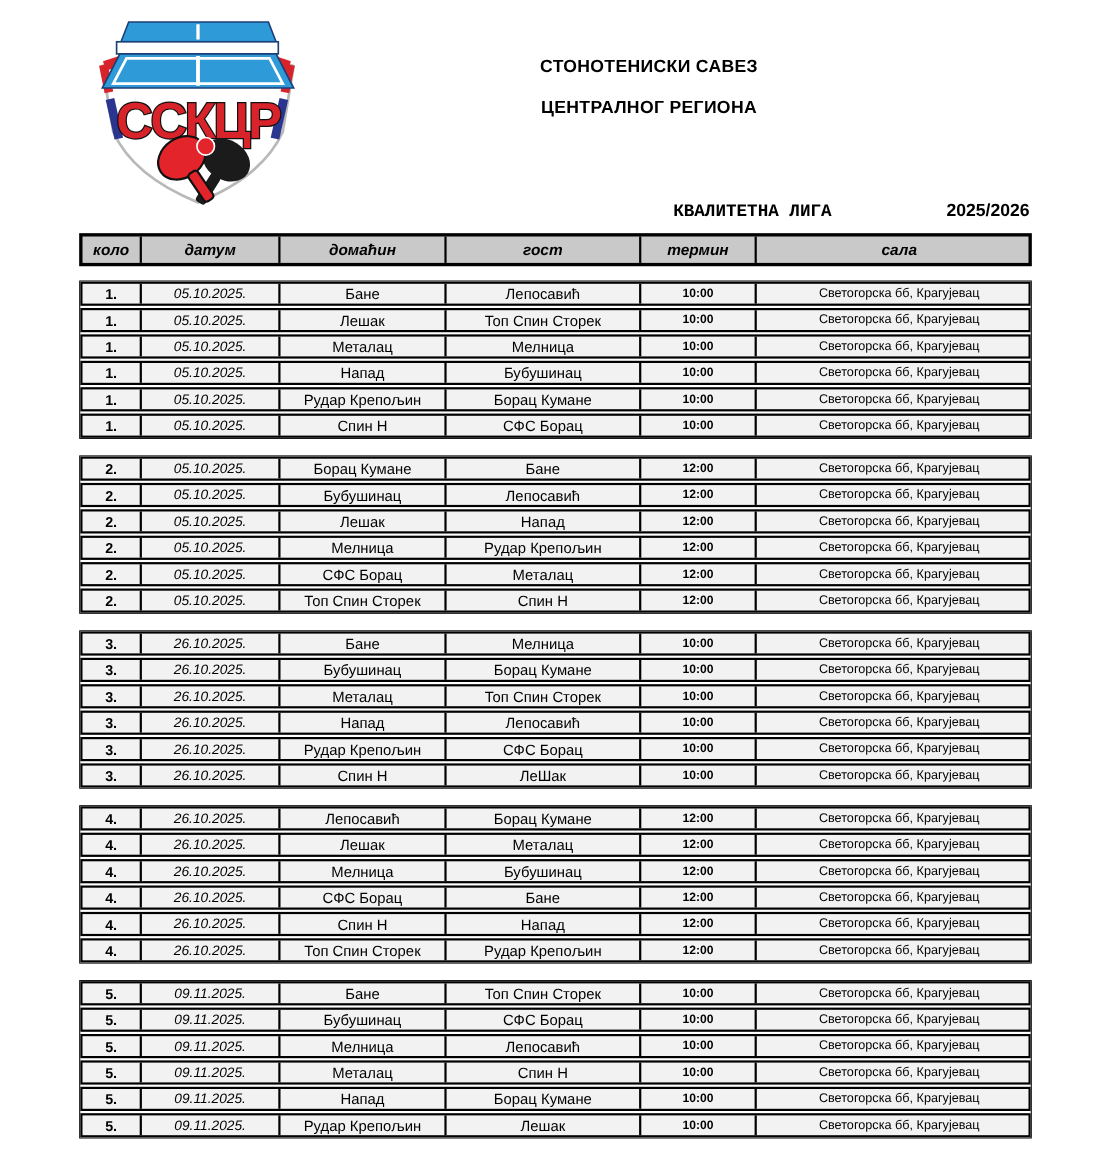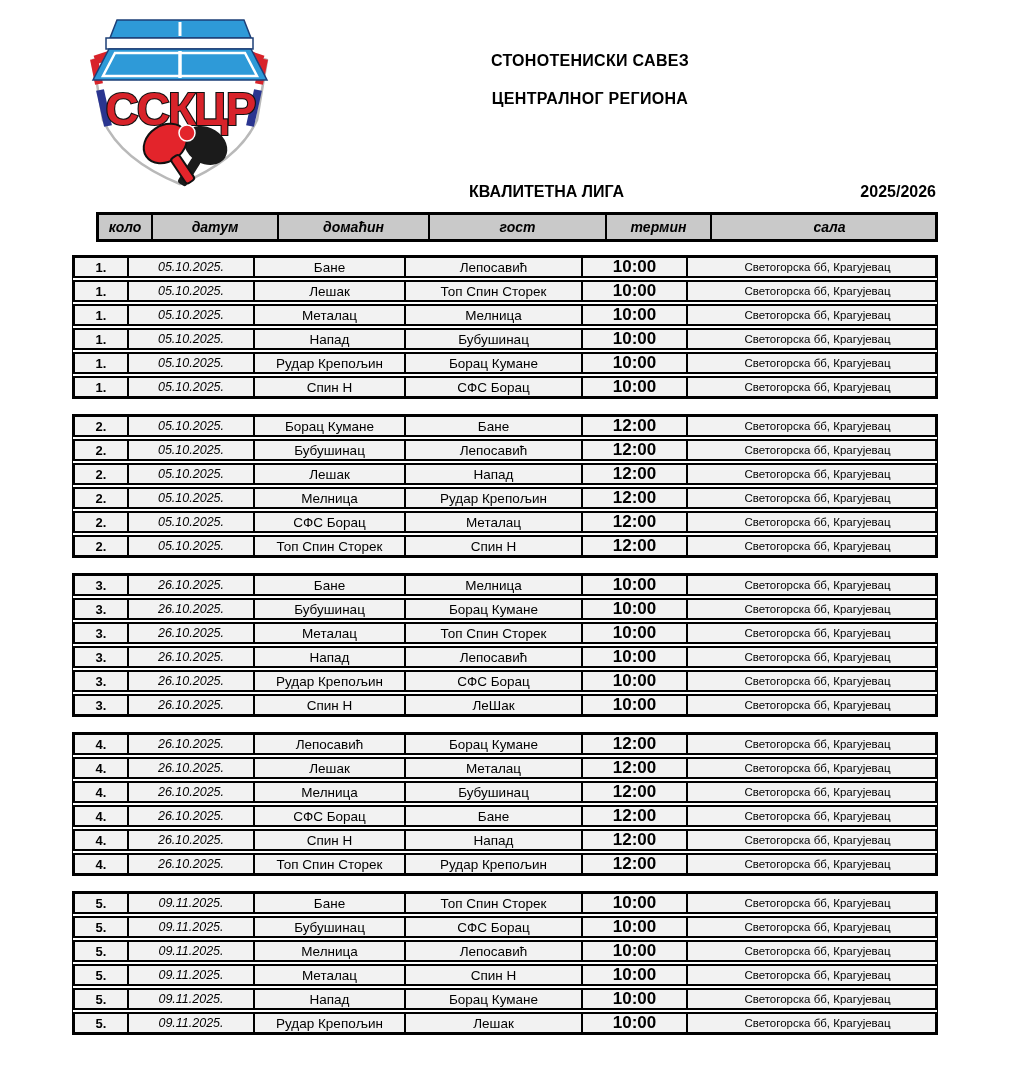--- a/index.html
+++ b/index.html
@@ -4,39 +4,39 @@
 <style>
   html,body{margin:0;padding:0;background:#ffffff;}
   body{width:1012px;height:1069px;font-family:"Liberation Sans",sans-serif;color:#000;}
   .page{position:relative;width:1012px;height:1069px;background:#fff;overflow:hidden;}
 
   
   .logo{position:absolute;left:78px;top:12px;width:202px;height:180px;}
   .titles{position:absolute;left:280px;top:42px;width:620px;text-align:center;
           font-size:16px;font-weight:bold;line-height:38px;letter-spacing:.3px;}
   .league-row{position:absolute;top:183px;left:72px;width:866px;height:22px;font-size:16px;font-weight:bold;}
-  .league{position:absolute;left:397px;width:310px;text-align:left;}
+  .league{position:absolute;left:374px;width:310px;text-align:right;font-family:Liberation Mono, monospace;}
   .season{position:absolute;right:2px;}
 
   
   .table-area{position:absolute;left:72px;top:212px;width:866px;}
   .hdr{display:flex;align-items:stretch;border:3px solid #000;background:#c9c9c9;
-       height:24px;font-weight:bold;font-style:italic;font-size:14px;margin-bottom:13px;margin-left:24px;}
+       height:24px;font-weight:bold;font-style:italic;font-size:14px;margin-bottom:13px;}
   .group{border:1px solid #000;margin-bottom:15px;background:#fff;}
   .mrow{display:flex;align-items:stretch;border:2px solid #000;background:#f2f2f2;height:18px;}
   .mrow + .mrow{margin-top:2px;}
   .cell{display:flex;align-items:center;justify-content:center;text-align:center;
         border-right:2px solid #000;box-sizing:border-box;overflow:hidden;white-space:nowrap;}
   .hdr .cell{border-right:2px solid #000;}
   .cell:last-child{border-right:none;padding-left:12px;}
   .c0{width:54px;}.c1{width:126px;}.c2{width:151px;}.c3{width:177px;}.c4{width:105px;}.c5{flex:1;}
   .f-round{font-weight:bold;font-size:13px;}
   .f-date{font-style:italic;font-size:12.5px;}
   .f-team{font-size:13.5px;}
-  .f-time{font-weight:bold;font-size:17px;}
+  .f-time{font-weight:bold;font-size:11px;}
   .f-venue{font-size:11.5px;}
 </style>
 </head>
 <body>
 
 <div class="page">
 
   <div class="logo">
     <svg viewBox="0 0 200 180" width="202" height="180">
 

